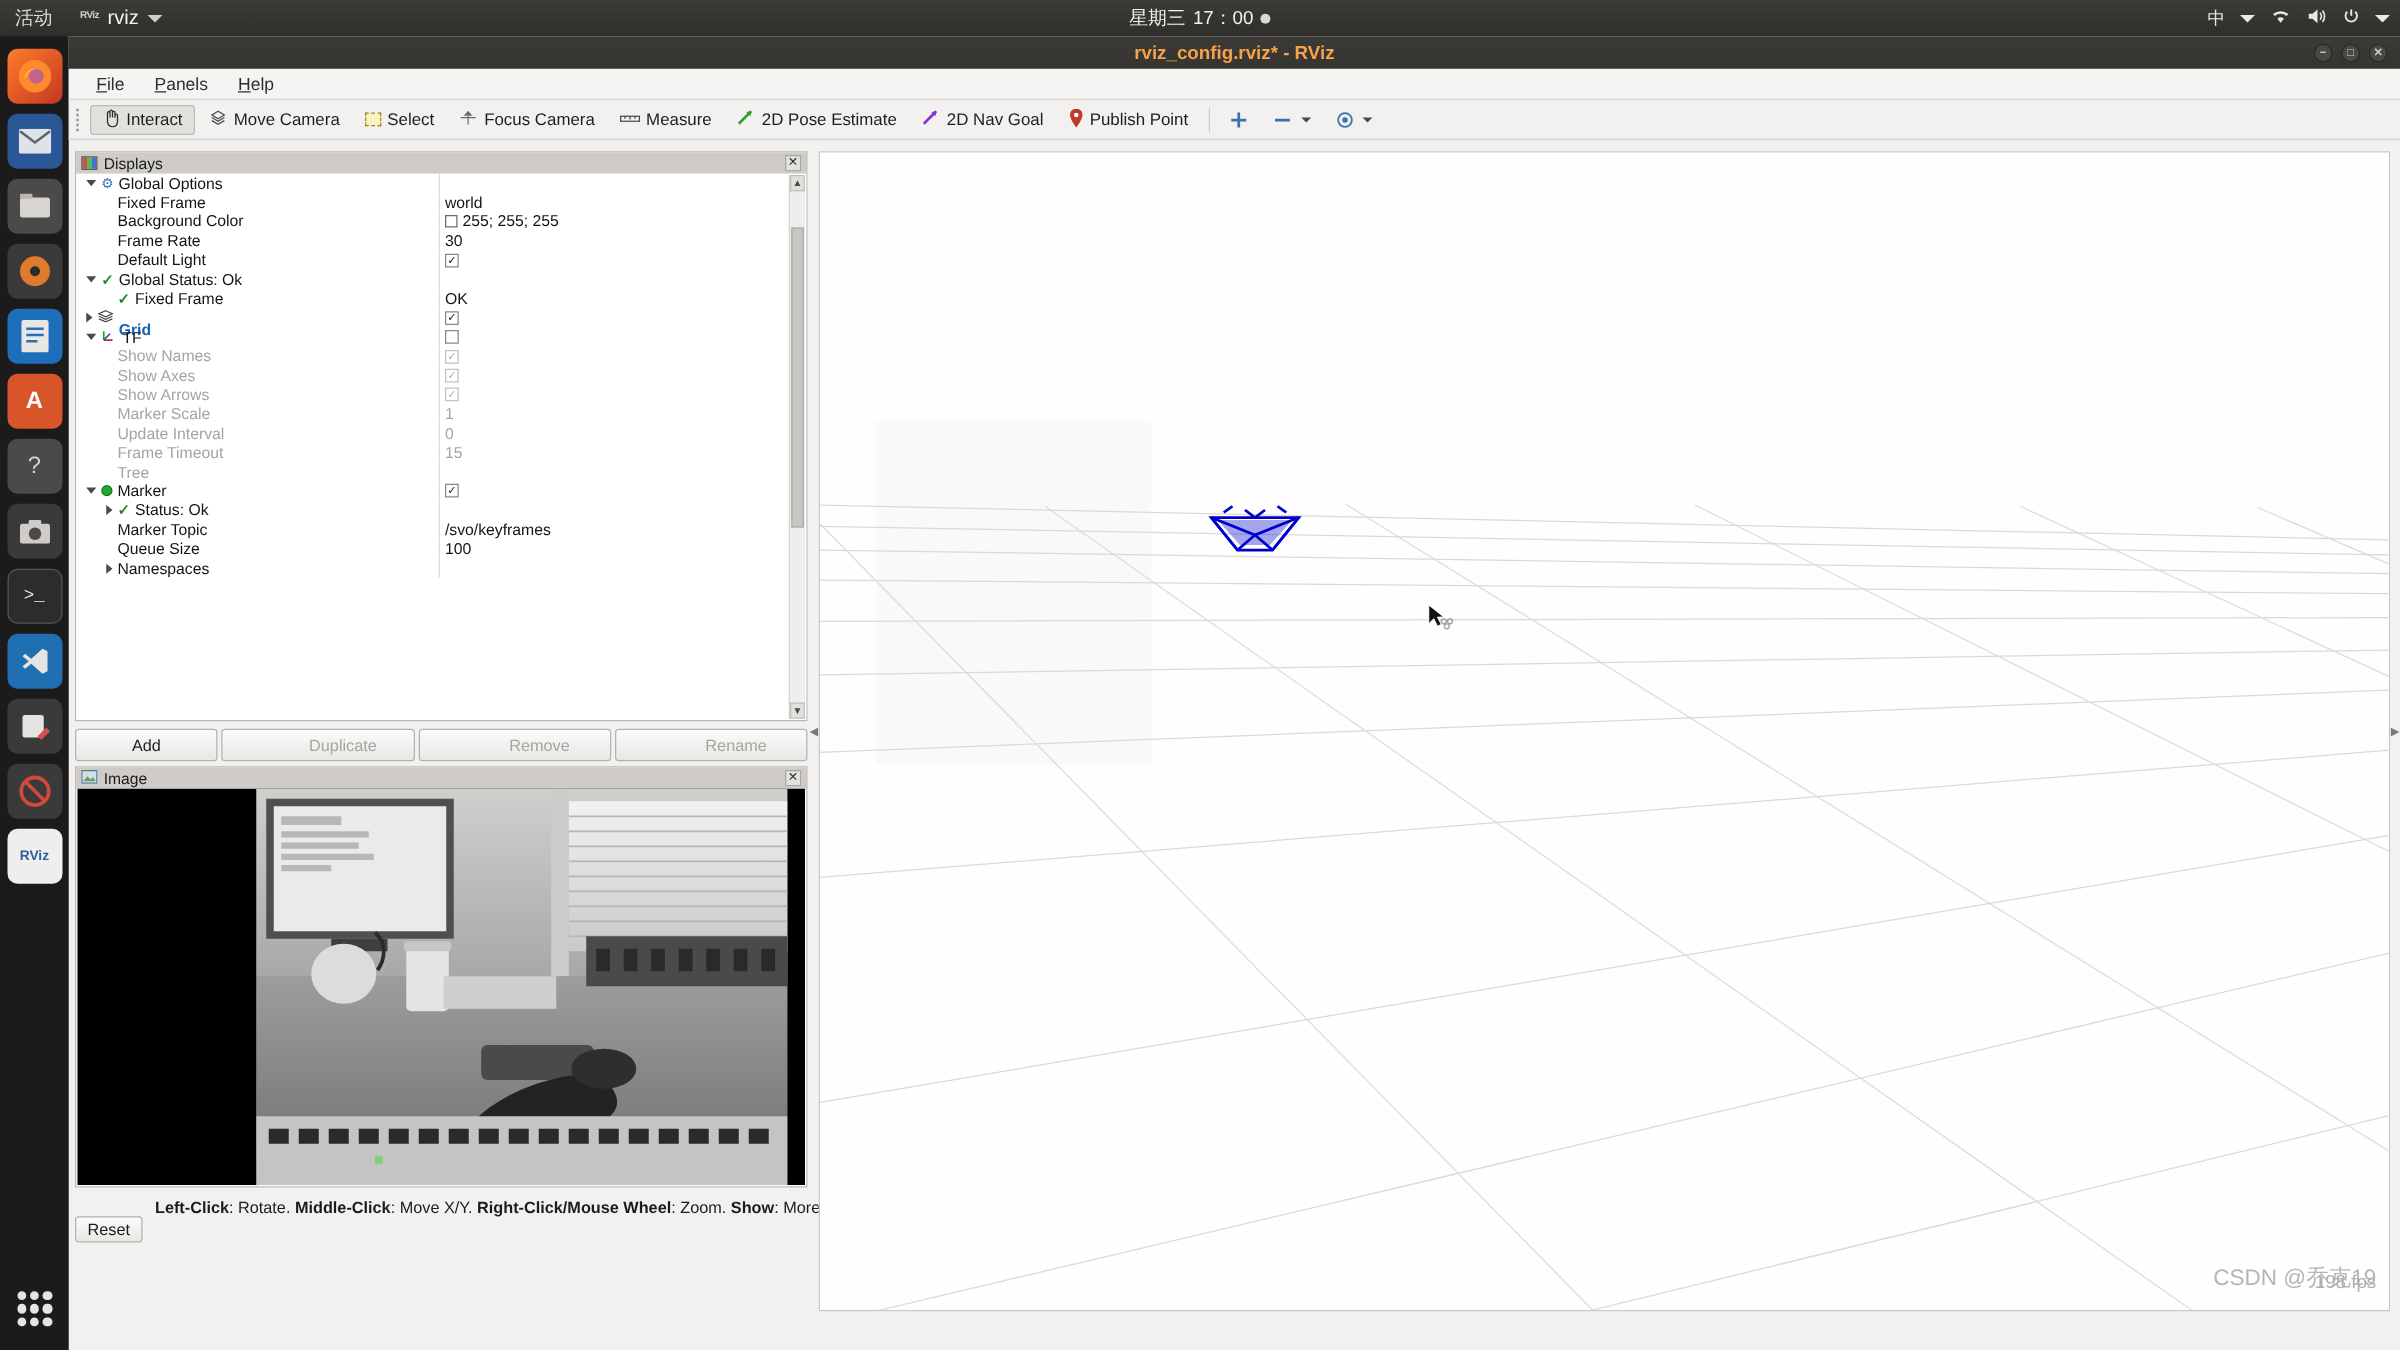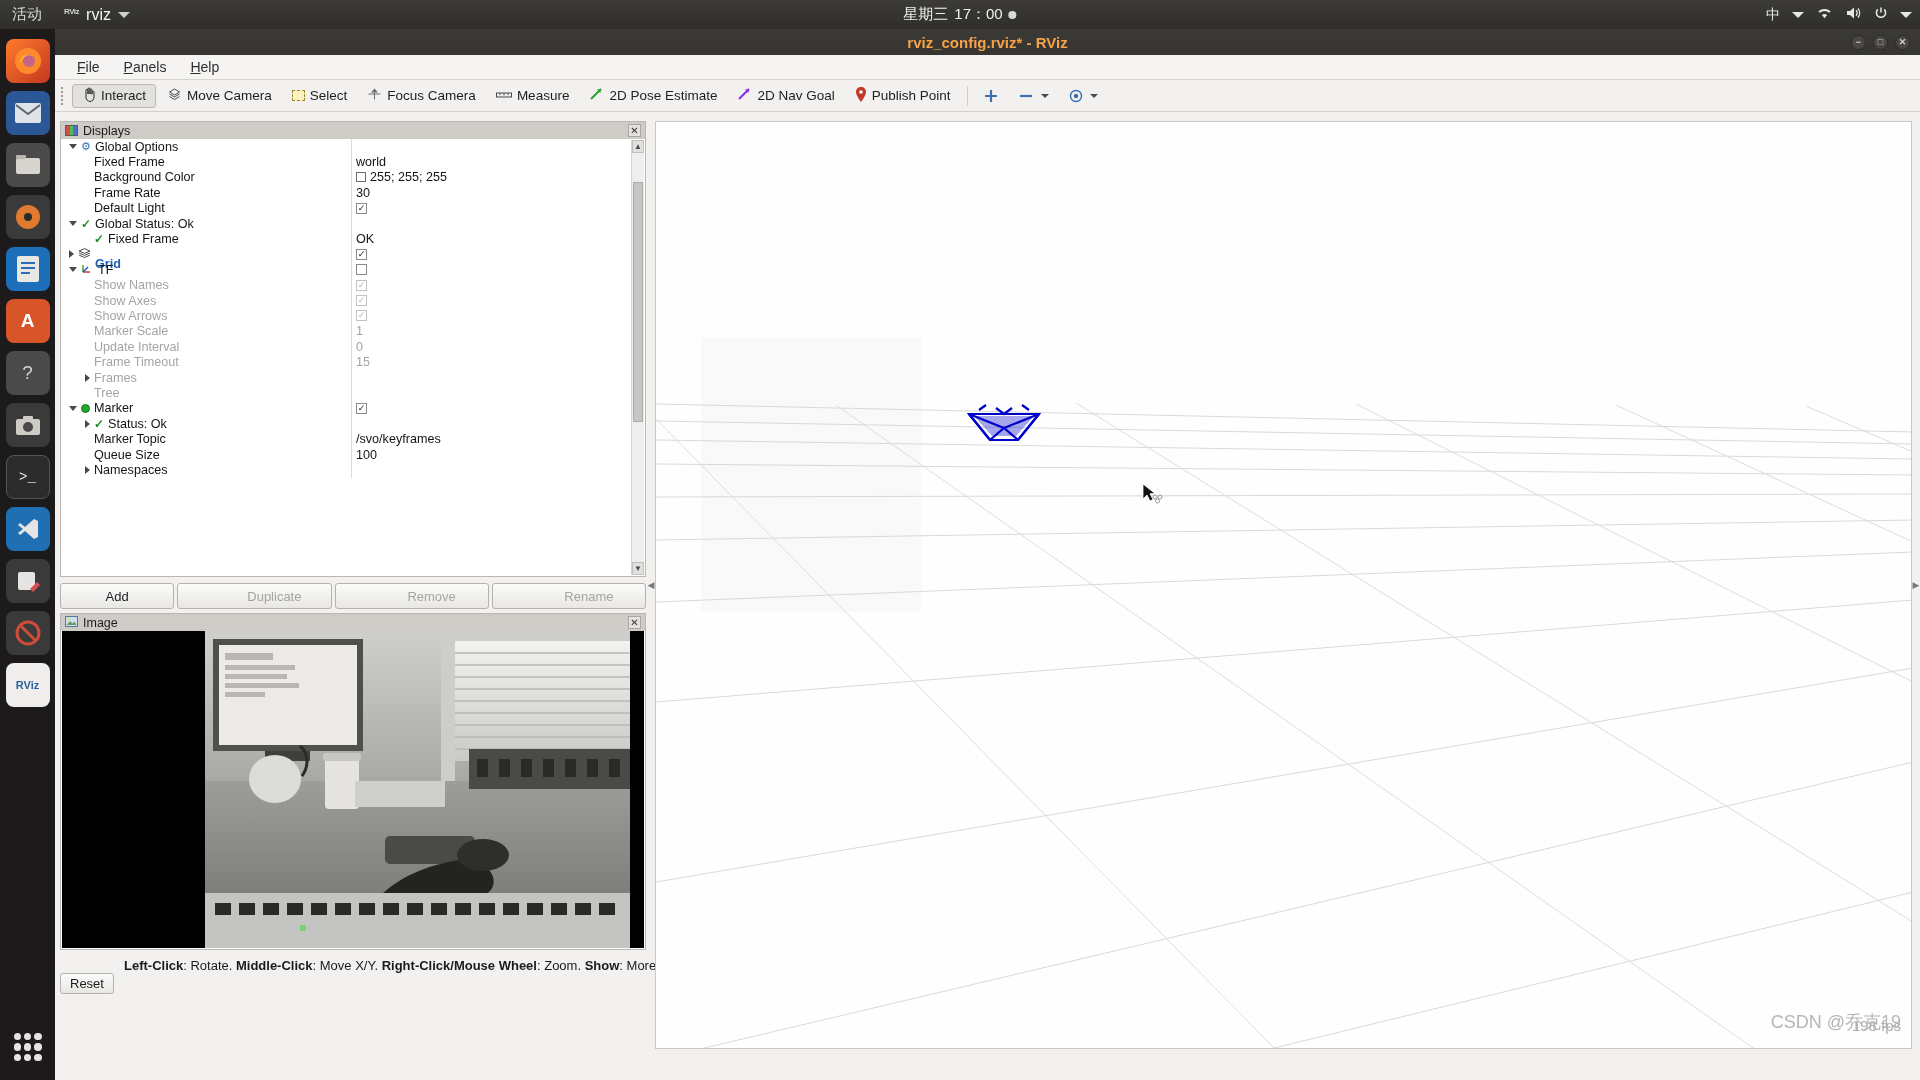--- a/index.html
+++ b/index.html
@@ -578,27 +578,20 @@
               </span>
             </div>
             <div class="trow dim">
               <span class="tname" style="padding-left:24px">
                 <span class="arrow-sp"></span>
                 <span class="">Frame Timeout</span>
               </span>
               <span class="tval">
                 <span>15</span>
               </span>
-            </div>
-            <div class="trow dim">
-              <span class="tname" style="padding-left:24px">
-                <span class="arrow-r"></span>
-                <span class="">Frames</span>
-              </span>
-              <span class="tval"></span>
             </div>
             <div class="trow dim">
               <span class="tname" style="padding-left:24px">
                 <span class="arrow-sp"></span>
                 <span class="">Tree</span>
               </span>
               <span class="tval"></span>
             </div>
             <div class="trow">
               <span class="tname" style="padding-left:8px">

